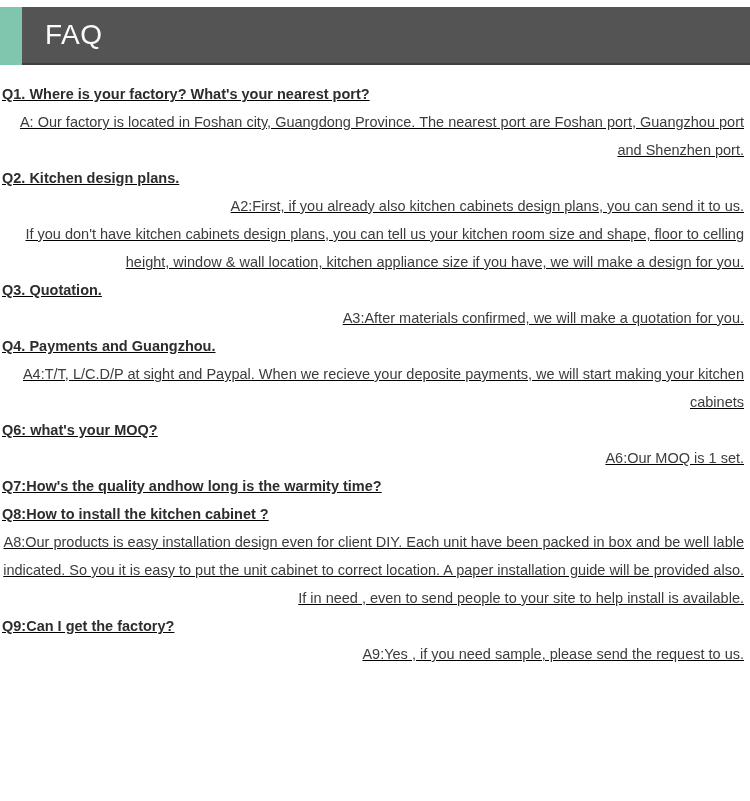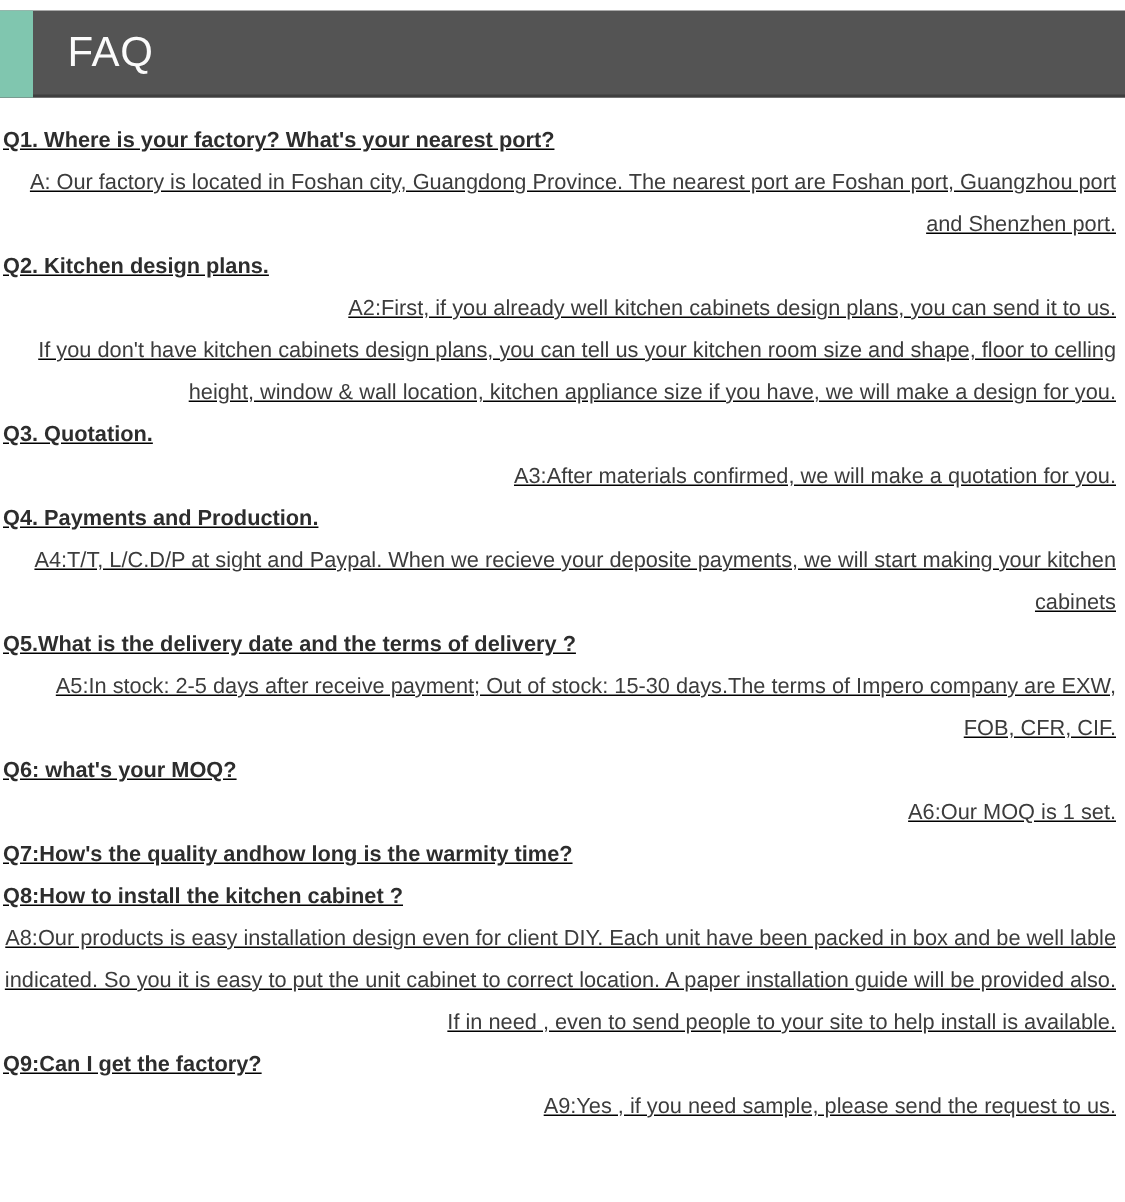--- a/index.html
+++ b/index.html
@@ -71,45 +71,39 @@
     <div class="faq-item">
       <div class="faq-question">Q1. Where is your factory? What's your nearest port?</div>
       <div class="faq-answers">
           <div class="faq-answer">A: Our factory is located in Foshan city, Guangdong Province. The nearest port are Foshan port, Guangzhou port and Shenzhen port.</div>
         </div>
     </div>
 
     <div class="faq-item">
       <div class="faq-question">Q2. Kitchen design plans.</div>
       <div class="faq-answers">
-          <div class="faq-answer">A2:First, if you already well kitchen cabinets design plans, you can send it to us.</div>
+          <div class="faq-answer">A2:First, if you already also kitchen cabinets design plans, you can send it to us.</div>
           <div class="faq-answer">If you don't have kitchen cabinets design plans, you can tell us your kitchen room size and shape, floor to celling height, window &amp; wall location, kitchen appliance size if you have, we will make a design for you.</div>
         </div>
     </div>
 
     <div class="faq-item">
       <div class="faq-question">Q3. Quotation.</div>
       <div class="faq-answers">
           <div class="faq-answer">A3:After materials confirmed, we will make a quotation for you.</div>
         </div>
     </div>
 
     <div class="faq-item">
-      <div class="faq-question">Q4. Payments and Production.</div>
+      <div class="faq-question">Q4. Payments and Guangzhou.</div>
       <div class="faq-answers">
           <div class="faq-answer">A4:T/T, L/C.D/P  at sight and Paypal. When we recieve your deposite payments, we will start making your kitchen cabinets</div>
         </div>
     </div>
 
-    <div class="faq-item">
-      <div class="faq-question">Q5.What is the delivery date and the terms of delivery ?</div>
-      <div class="faq-answers">
-          <div class="faq-answer">A5:In stock: 2-5 days after receive payment; Out of stock: 15-30 days.The terms of Impero company are EXW, FOB, CFR, CIF.</div>
-        </div>
-    </div>
 
     <div class="faq-item">
       <div class="faq-question">Q6: what's your MOQ?</div>
       <div class="faq-answers">
           <div class="faq-answer">A6:Our MOQ is 1 set.</div>
         </div>
     </div>
 
     <div class="faq-item">
       <div class="faq-question">Q7:How's the quality andhow long is the warmity time?</div>

